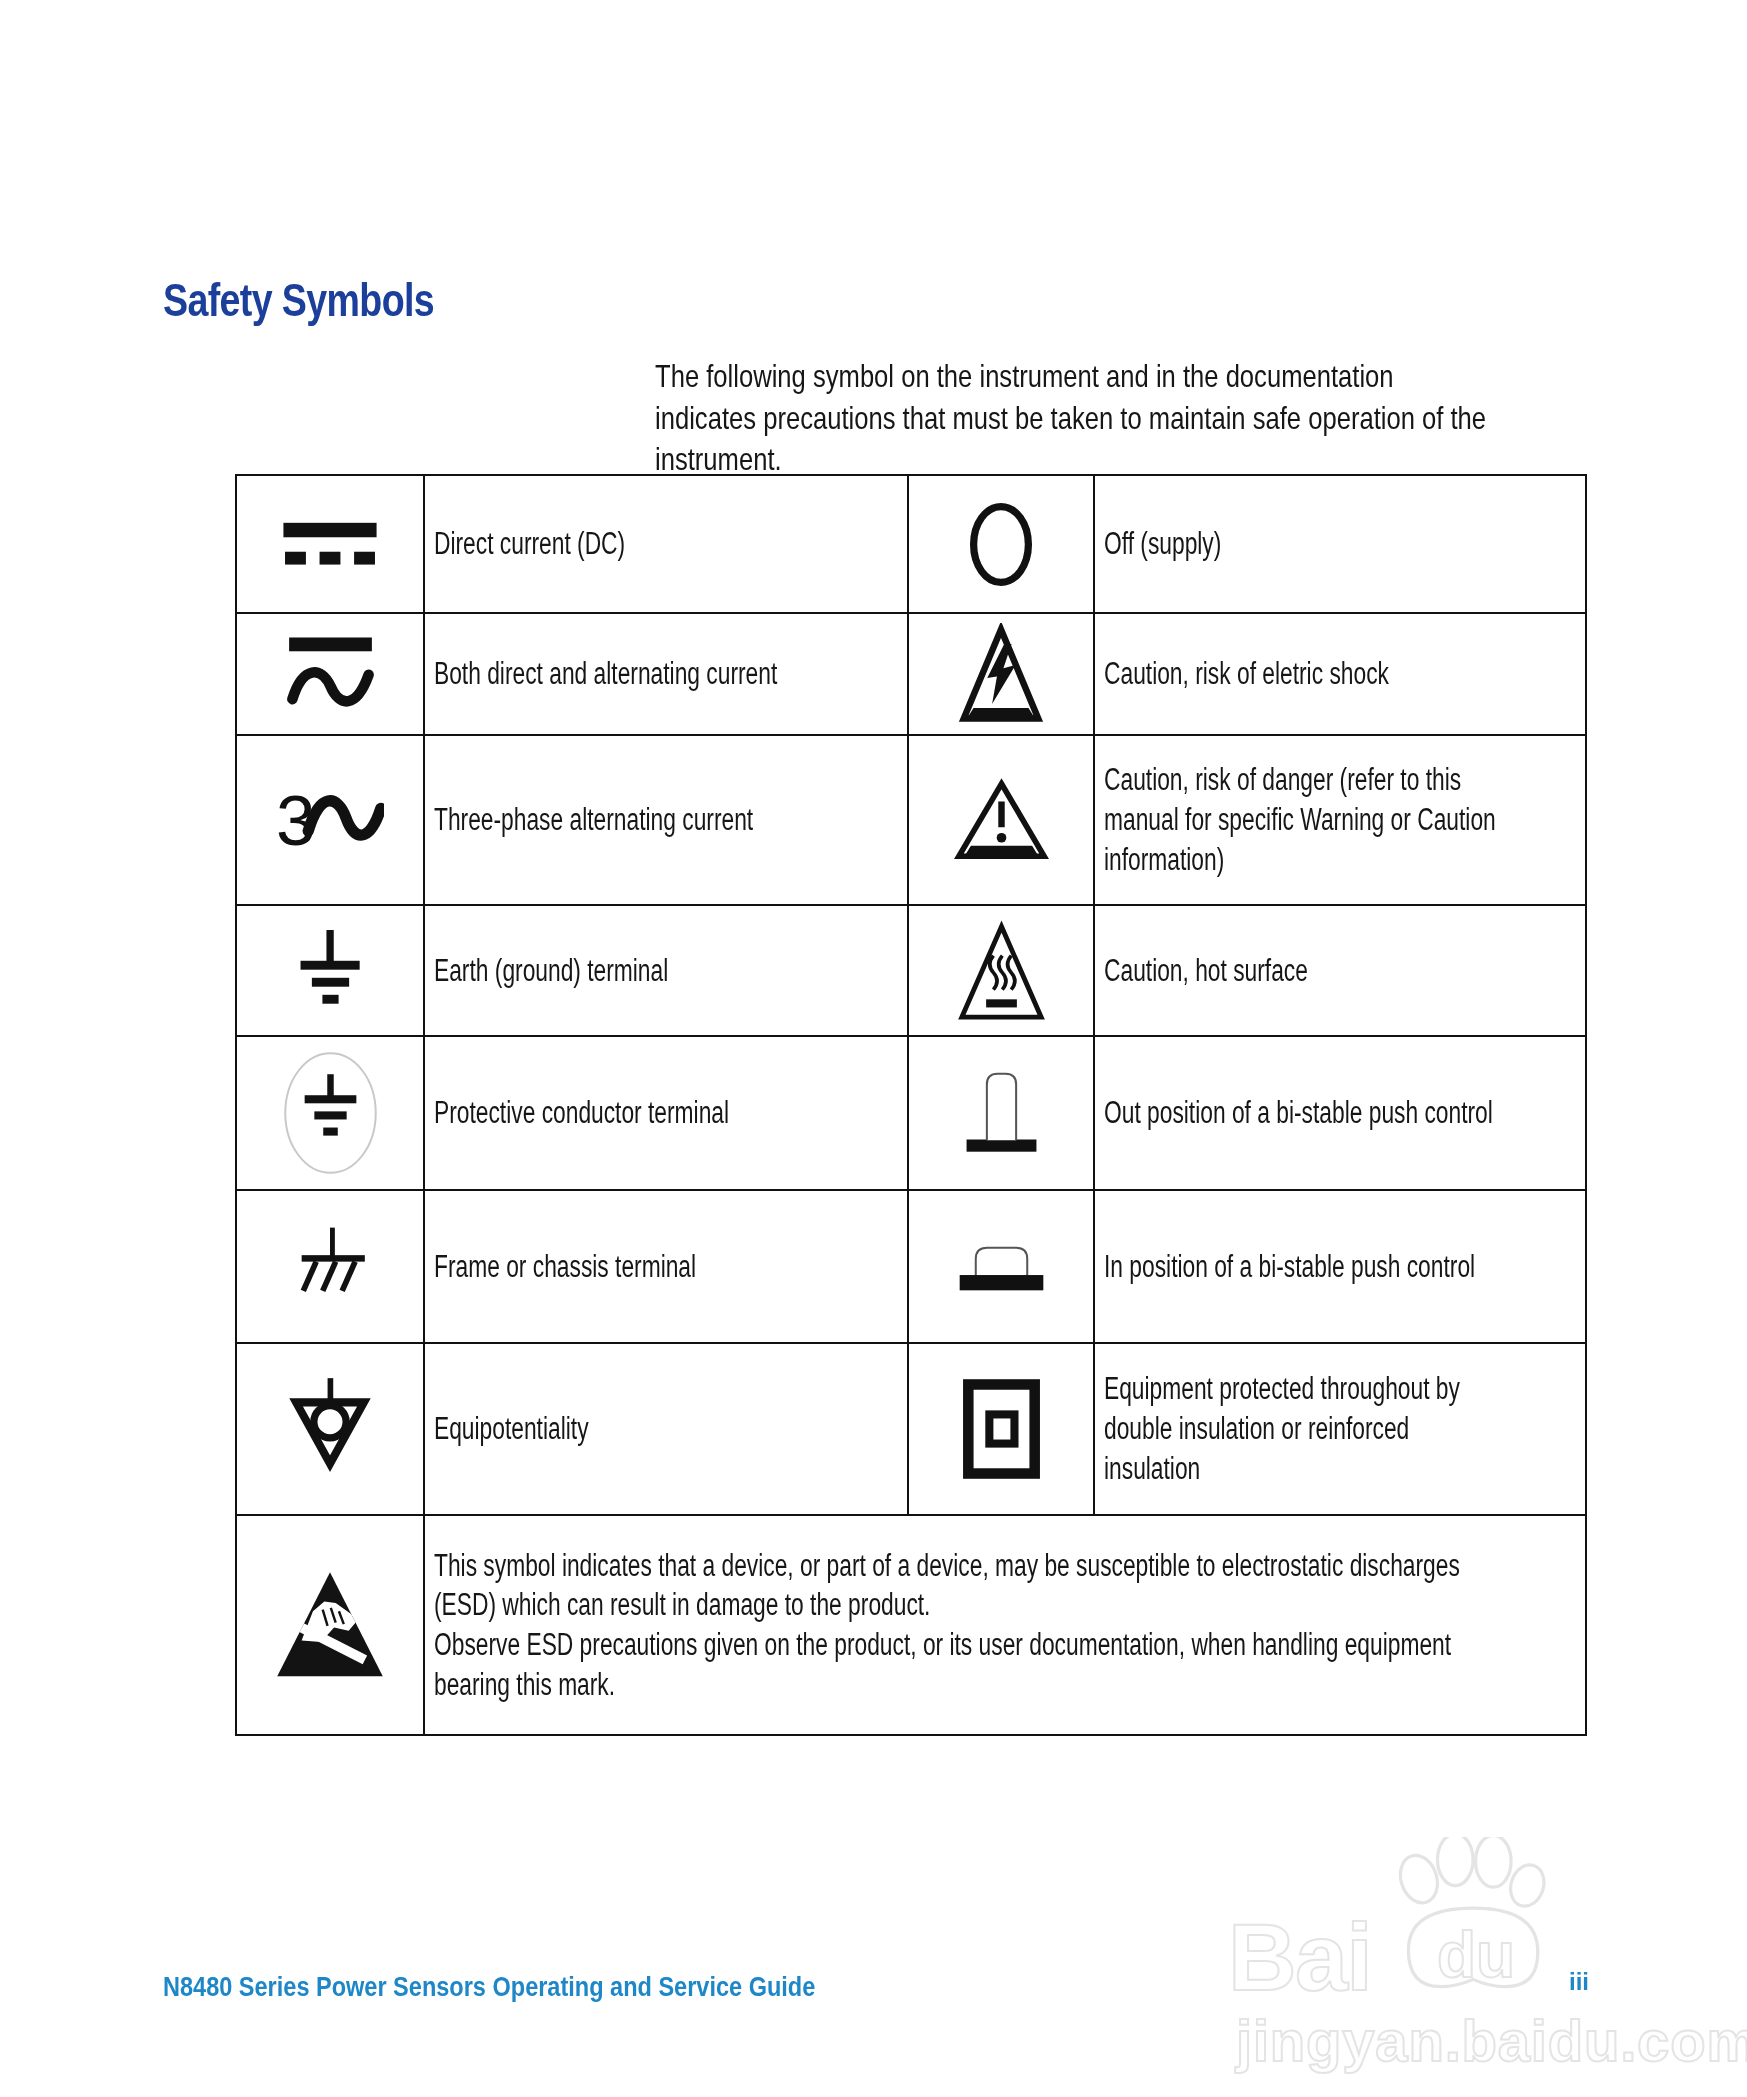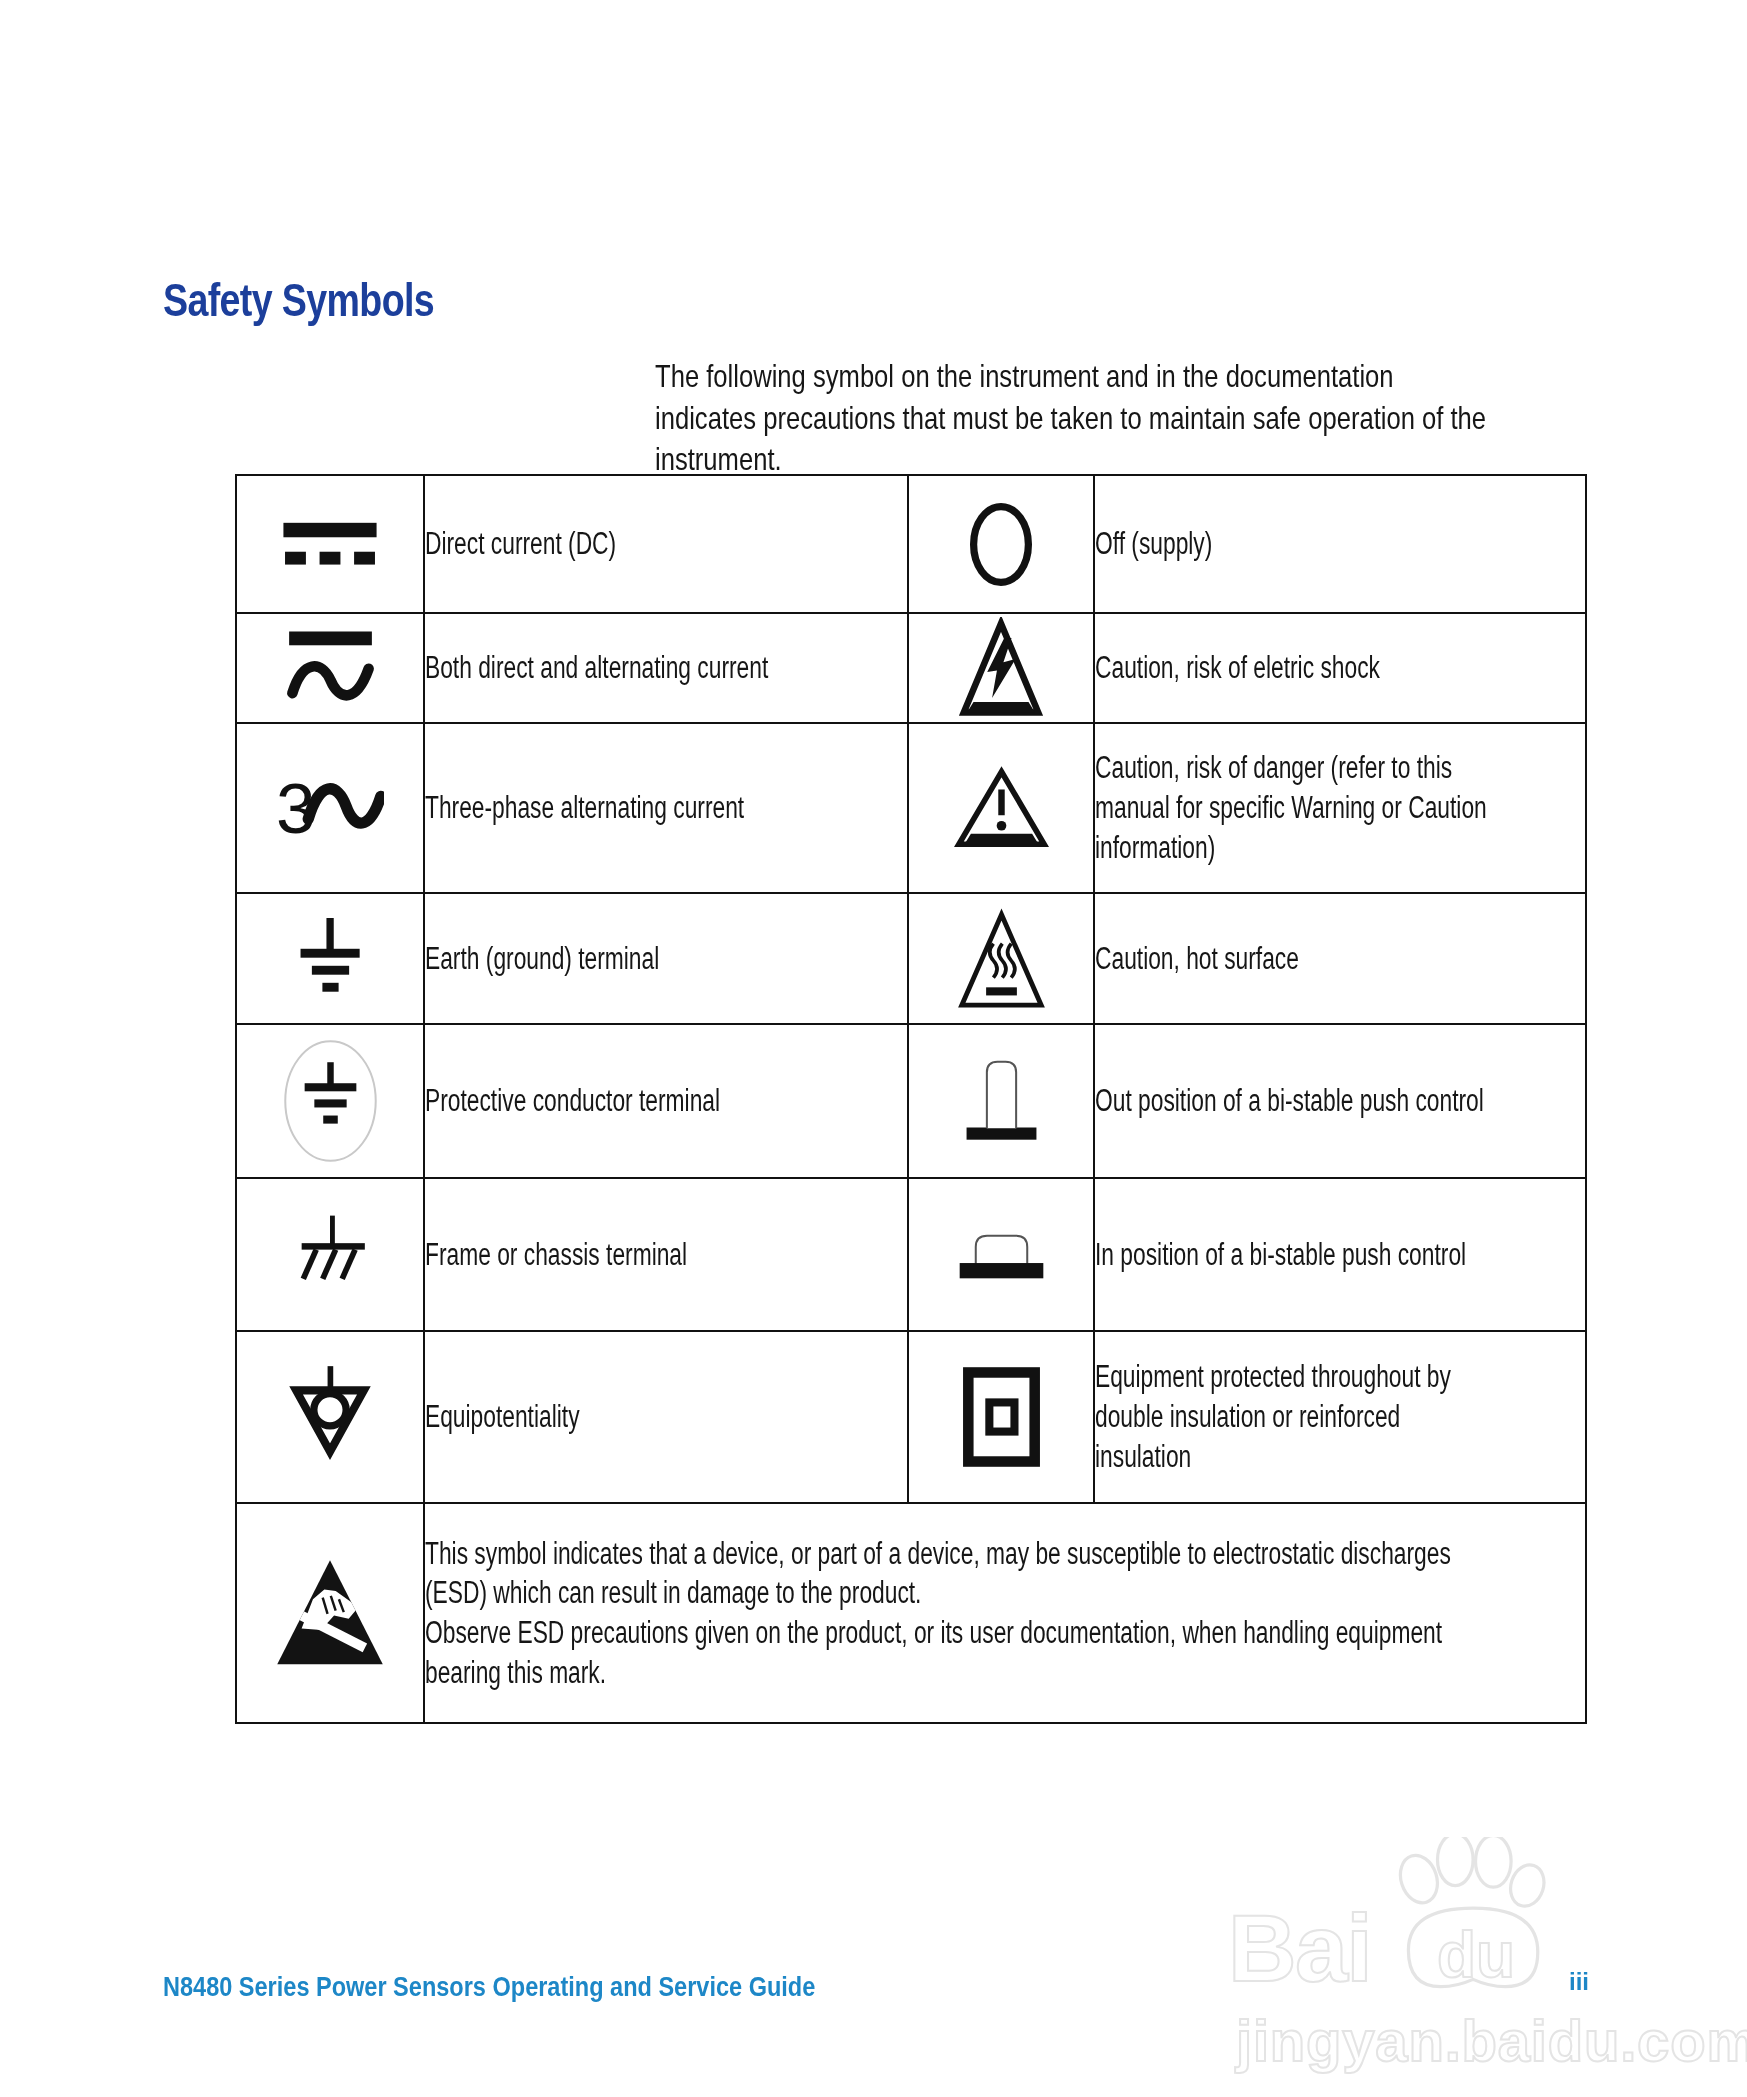--- a/index.html
+++ b/index.html
@@ -30,21 +30,21 @@
 
   
   #symbols-table{
     position:absolute;left:235px;top:474px;
     border-collapse:collapse;table-layout:fixed;
     width:1350px;
   }
   #symbols-table td{
     border:2.4px solid var(--border-color,#111111);
     vertical-align:middle;
-    padding:0;
+    padding:9px;
     overflow:hidden;
   }
   td.sym{text-align:center;}
   td.label{vertical-align:top;padding:29px 8px 0 24px;}
   .label-inner{
     display:block;
     font-size:31px;line-height:1.28;color:#161616;
     white-space:pre-line;
     width:136%;
     transform:scaleX(0.735);transform-origin:0 0;
@@ -73,21 +73,21 @@
 
   
   #watermark{
     position:absolute;left:1228px;top:1847px;width:502px;
     z-index:1;
     color:#ffffff;
     -webkit-text-stroke:2px #e4e4e4;
   }
   #wm-row{position:relative;height:170px;}
   #wm-bai{
-    position:absolute;left:0;top:47px;
+    position:absolute;left:0;top:56px;
     font-size:95px;font-weight:bold;letter-spacing:-1.6px;
   }
   #wm-paw{position:absolute;left:144px;top:-9.7px;}
   #wm-du{
     position:absolute;left:209px;top:71px;
     font-size:64px;font-weight:bold;
   }
   #wm-jingyan{
     position:absolute;left:314px;top:52px;
     font-size:74px;font-weight:bold;

